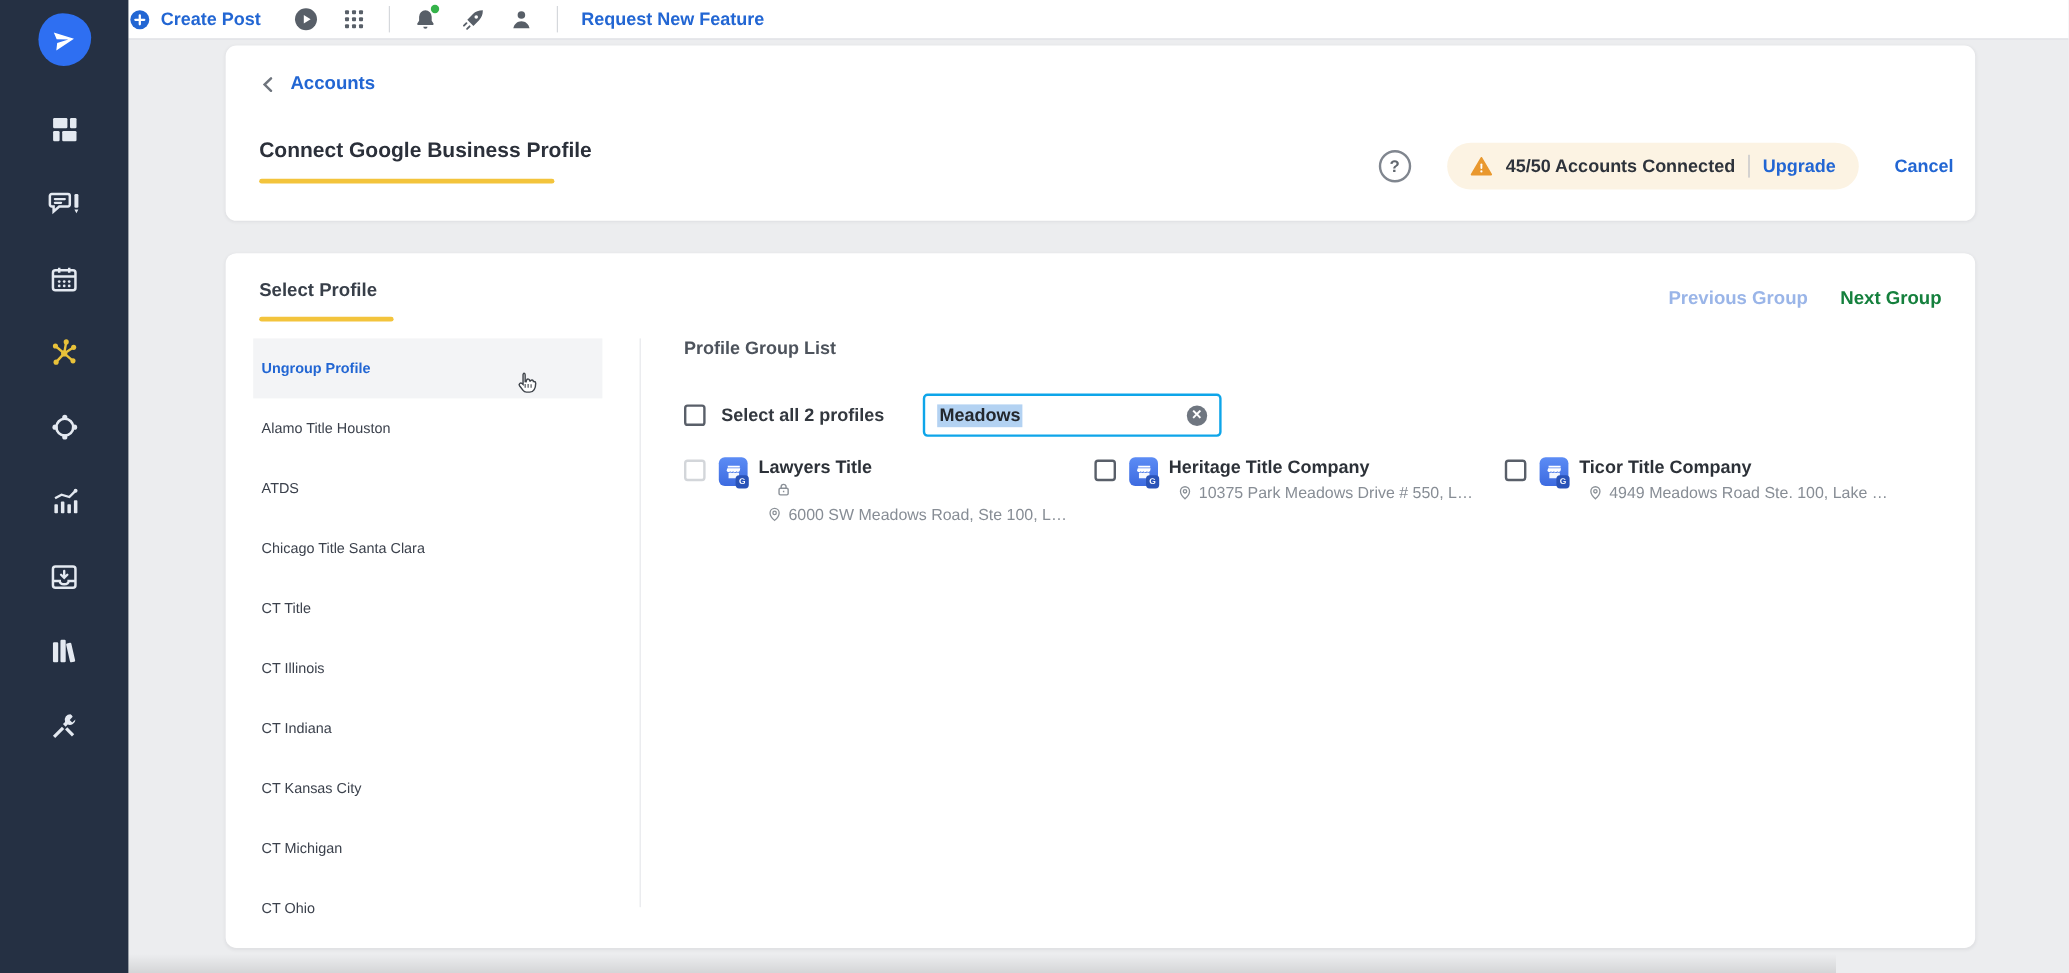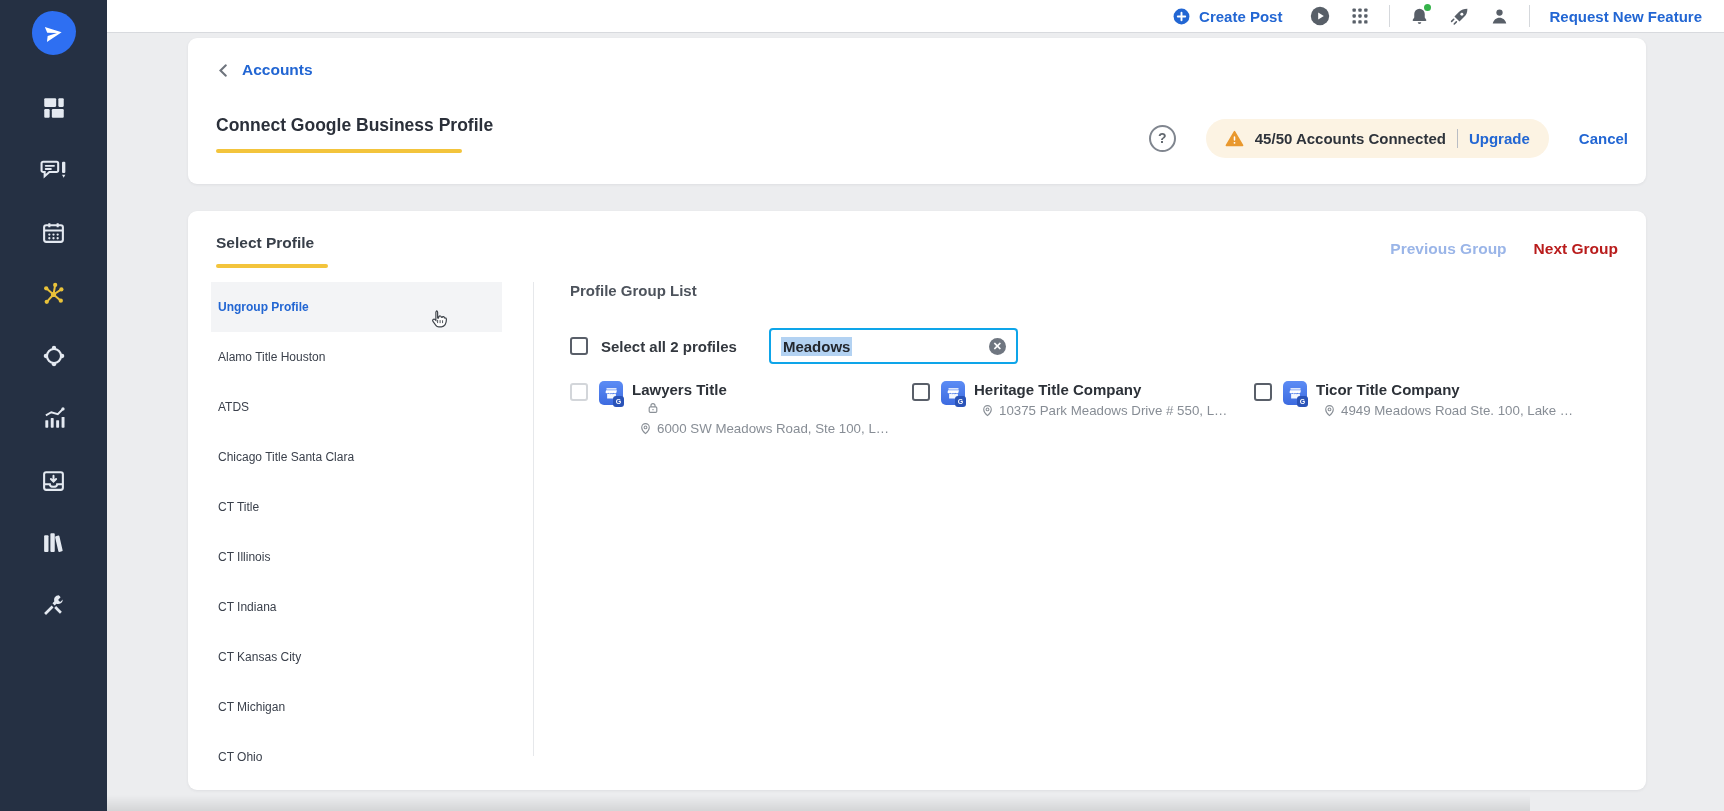--- a/index.html
+++ b/index.html
@@ -12,21 +12,21 @@
              display:flex; flex-direction:column; align-items:center; }
   .logo-blob { margin-top:11px; width:44px; height:44px; background:#2e6ff2;
                border-radius:46% 54% 52% 48% / 50% 46% 54% 50%;
                display:flex; align-items:center; justify-content:center; }
   .logo-blob svg { transform:rotate(-8deg); }
   .side-nav { margin-top:22px; display:flex; flex-direction:column; align-items:center; }
   .side-item { width:62px; height:62px; display:flex; align-items:center; justify-content:center; cursor:pointer; }
 
   
   .topbar { position:absolute; left:107px; top:0; width:1617px; height:33px; background:#ffffff;
-            border-bottom:1px solid #d8dade; display:flex; align-items:center; justify-content:flex-end;
+            border-bottom:1px solid #d8dade; display:flex; align-items:center; justify-content:flex-start;
             padding-right:22px; gap:19px; z-index:4; }
   .tb-link { color:#2266d3; font-size:15px; font-weight:700; cursor:pointer; white-space:nowrap; }
   .create-post { display:flex; align-items:center; gap:8px; cursor:pointer; margin-right:8px; }
   .tb-icon { display:flex; align-items:center; justify-content:center; cursor:pointer; position:relative; }
   .tb-divider { width:1px; height:22px; background:#d5d8dc; }
   .bell-dot { position:absolute; right:-1px; top:-2px; width:7px; height:7px; border-radius:50%; background:#35b34a; }
 
   
   .page { position:absolute; left:107px; top:33px; width:1423px; height:778px; background:#ecedef; }
   .page::after { content:""; position:absolute; left:0; right:0; bottom:0; height:16px;
@@ -51,21 +51,21 @@
   .connect-btn { width:161px; height:36px; background:#8ba7e1; color:#ffffff; border:none; border-radius:4px;
                  font-family:"Liberation Sans", sans-serif; font-size:15px; font-weight:700; cursor:pointer; }
 
   
   .main-card { left:81px; top:178px; width:1458px; height:579px; }
   .tab-wrap { position:absolute; left:28px; top:23px; }
   .tab-label { color:#383f49; font-size:15.5px; font-weight:700; }
   .tab-underline { width:112px; height:4px; background:#f3c43c; border-radius:2px; margin-top:12px; }
   .group-nav { position:absolute; right:28px; top:29px; display:flex; gap:27px; }
   .prev-group { color:#9ab5e8; font-size:15.5px; font-weight:700; cursor:default; }
-  .next-group { color:#b91c1c; font-size:15.5px; font-weight:700; cursor:pointer; }
+  .next-group { color:#15803d; font-size:15.5px; font-weight:700; cursor:pointer; }
 
   .group-list { position:absolute; left:23px; top:71px; width:291px; }
   .group-item { height:50px; display:flex; align-items:center; padding-left:7px; font-size:12px; color:#3b414c; cursor:pointer; }
   .group-item.selected { background:#f3f4f6; color:#2266d3; font-weight:700; }
   .v-divider { position:absolute; left:345px; top:71px; width:1px; height:474px; background:#e6e8eb; }
 
   .right-panel { position:absolute; left:382px; top:71px; width:1050px; }
   .panel-title { color:#4d535c; font-size:15px; font-weight:700; }
   .select-row { margin-top:29px; display:flex; align-items:center; }
   .cb { width:18px; height:18px; border:2px solid #595f69; border-radius:3px; background:#fff; cursor:pointer; flex:none; }

